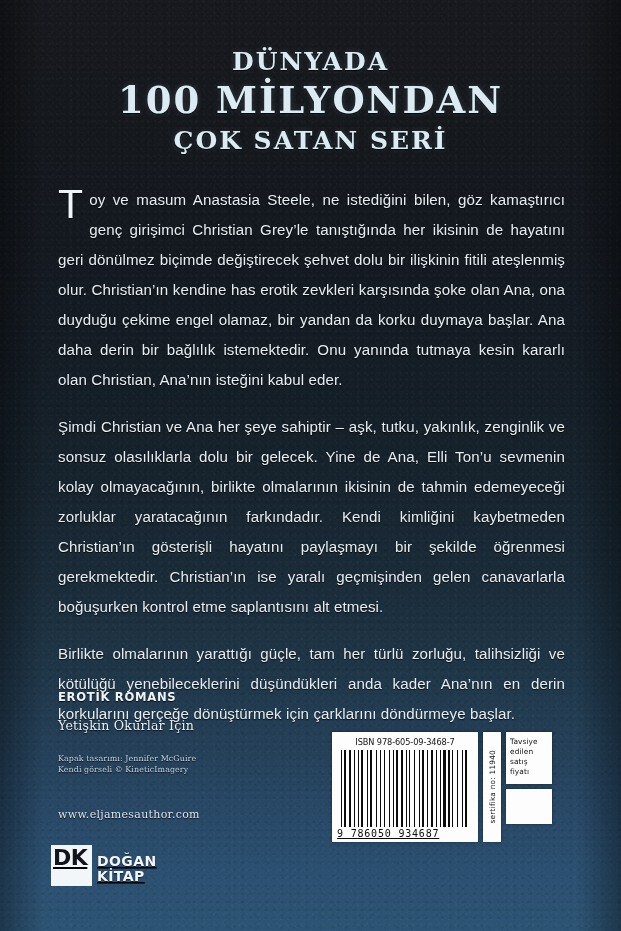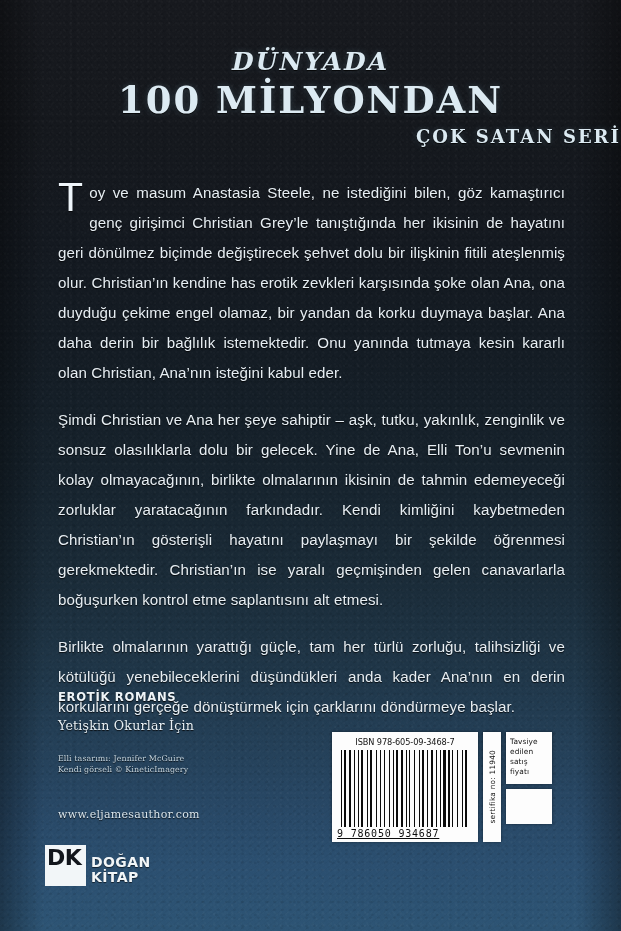--- a/index.html
+++ b/index.html
@@ -66,23 +66,23 @@
   }
   #headline .hl {
     font-family: "DejaVu Serif", "Liberation Serif", serif;
     font-weight:700;
     color:#dceaf2;
     letter-spacing:2px;
     text-shadow: 0 1px 1px rgba(0,0,0,.85), 0 0 6px rgba(150,200,225,.22);
     line-height:1.12;
     white-space:nowrap;
   }
-  #hl1 { font-size:25px; letter-spacing:4px;font-style:italic; }
+  #hl1 { font-size:25px; letter-spacing:4px; }
   #hl2 { font-size:37px; letter-spacing:1.5px; margin-top:4px; }
-  #hl3 { font-size:18px; letter-spacing:2.5px; margin-top:6px;text-align:right; }
+  #hl3 { font-size:25px; letter-spacing:2.5px; margin-top:6px; }
 
   
   #blurb {
     margin:30px 56px 0 58px;
     color:#e7eef3;
     font-size:15.1px;
     line-height:30px;
     text-align:justify;
     text-shadow:0 1px 1px rgba(0,0,0,.8);
     font-family:Liberation Sans, sans-serif;
@@ -135,23 +135,23 @@
     color:#d9e5ec;
     font-family:"DejaVu Serif","Liberation Serif",serif;
     font-size:11px;
     letter-spacing:.3px;
     text-shadow:0 1px 1px rgba(0,0,0,.8);
   }
 
   
   #logo {
     position:absolute;
-    left:45px; top:845px;
+    left:51px; top:845px;
     z-index:6;
-    display:flex; align-items:center;
+    display:flex; align-items:flex-start;text-decoration:underline;
   }
   #logo-mark {
     width:41px; height:41px;
     background:#f2f6f8;
     position:relative;
     display:flex; align-items:flex-start; justify-content:flex-start;
   }
   #logo-mark span {
     font-family:"DejaVu Sans","Liberation Sans",sans-serif;
     font-weight:700;
@@ -271,21 +271,21 @@
   <div id="blurb" class="layer">
     <p class="dropcap">Toy ve masum Anastasia Steele, ne istediğini bilen, göz kamaştırıcı genç girişimci Christian Grey’le tanıştığında her ikisinin de hayatını geri dönülmez biçimde değiştirecek şehvet dolu bir ilişkinin fitili ateşlenmiş olur. Christian’ın kendine has erotik zevkleri karşısında şoke olan Ana, ona duyduğu çekime engel olamaz, bir yandan da korku duymaya başlar. Ana daha derin bir bağlılık istemektedir. Onu yanında tutmaya kesin kararlı olan Christian, Ana’nın isteğini kabul eder.</p>
     <p>Şimdi Christian ve Ana her şeye sahiptir – aşk, tutku, yakınlık, zenginlik ve sonsuz olasılıklarla dolu bir gelecek. Yine de Ana, Elli Ton’u sevmenin kolay olmayacağının, birlikte olmalarının ikisinin de tahmin edemeyeceği zorluklar yaratacağının farkındadır. Kendi kimliğini kaybetmeden Christian’ın gösterişli hayatını paylaşmayı bir şekilde öğrenmesi gerekmektedir. Christian’ın ise yaralı geçmişinden gelen canavarlarla boğuşurken kontrol etme saplantısını alt etmesi.</p>
     <p>Birlikte olmalarının yarattığı güçle, tam her türlü zorluğu, talihsizliği ve kötülüğü yenebileceklerini düşündükleri anda kader Ana’nın en derin korkularını gerçeğe dönüştürmek için çarklarını döndürmeye başlar.</p>
   </div>
 
   <div id="footer">
     <div id="genre">EROTİK ROMANS</div>
     <div id="audience">Yetişkin Okurlar İçin</div>
     <div id="credits">
-      <div class="credit">Elli tasarımı: Jennifer McGuire</div>
+      <div class="credit">Kapak tasarımı: Jennifer McGuire</div>
       <div class="credit">Kendi görseli © KineticImagery</div>
     </div>
     <div id="website">www.eljamesauthor.com</div>
   </div>
 
   <div id="logo">
     <div id="logo-mark">
       <span>DK</span>
     </div>
     <div id="logo-text">

